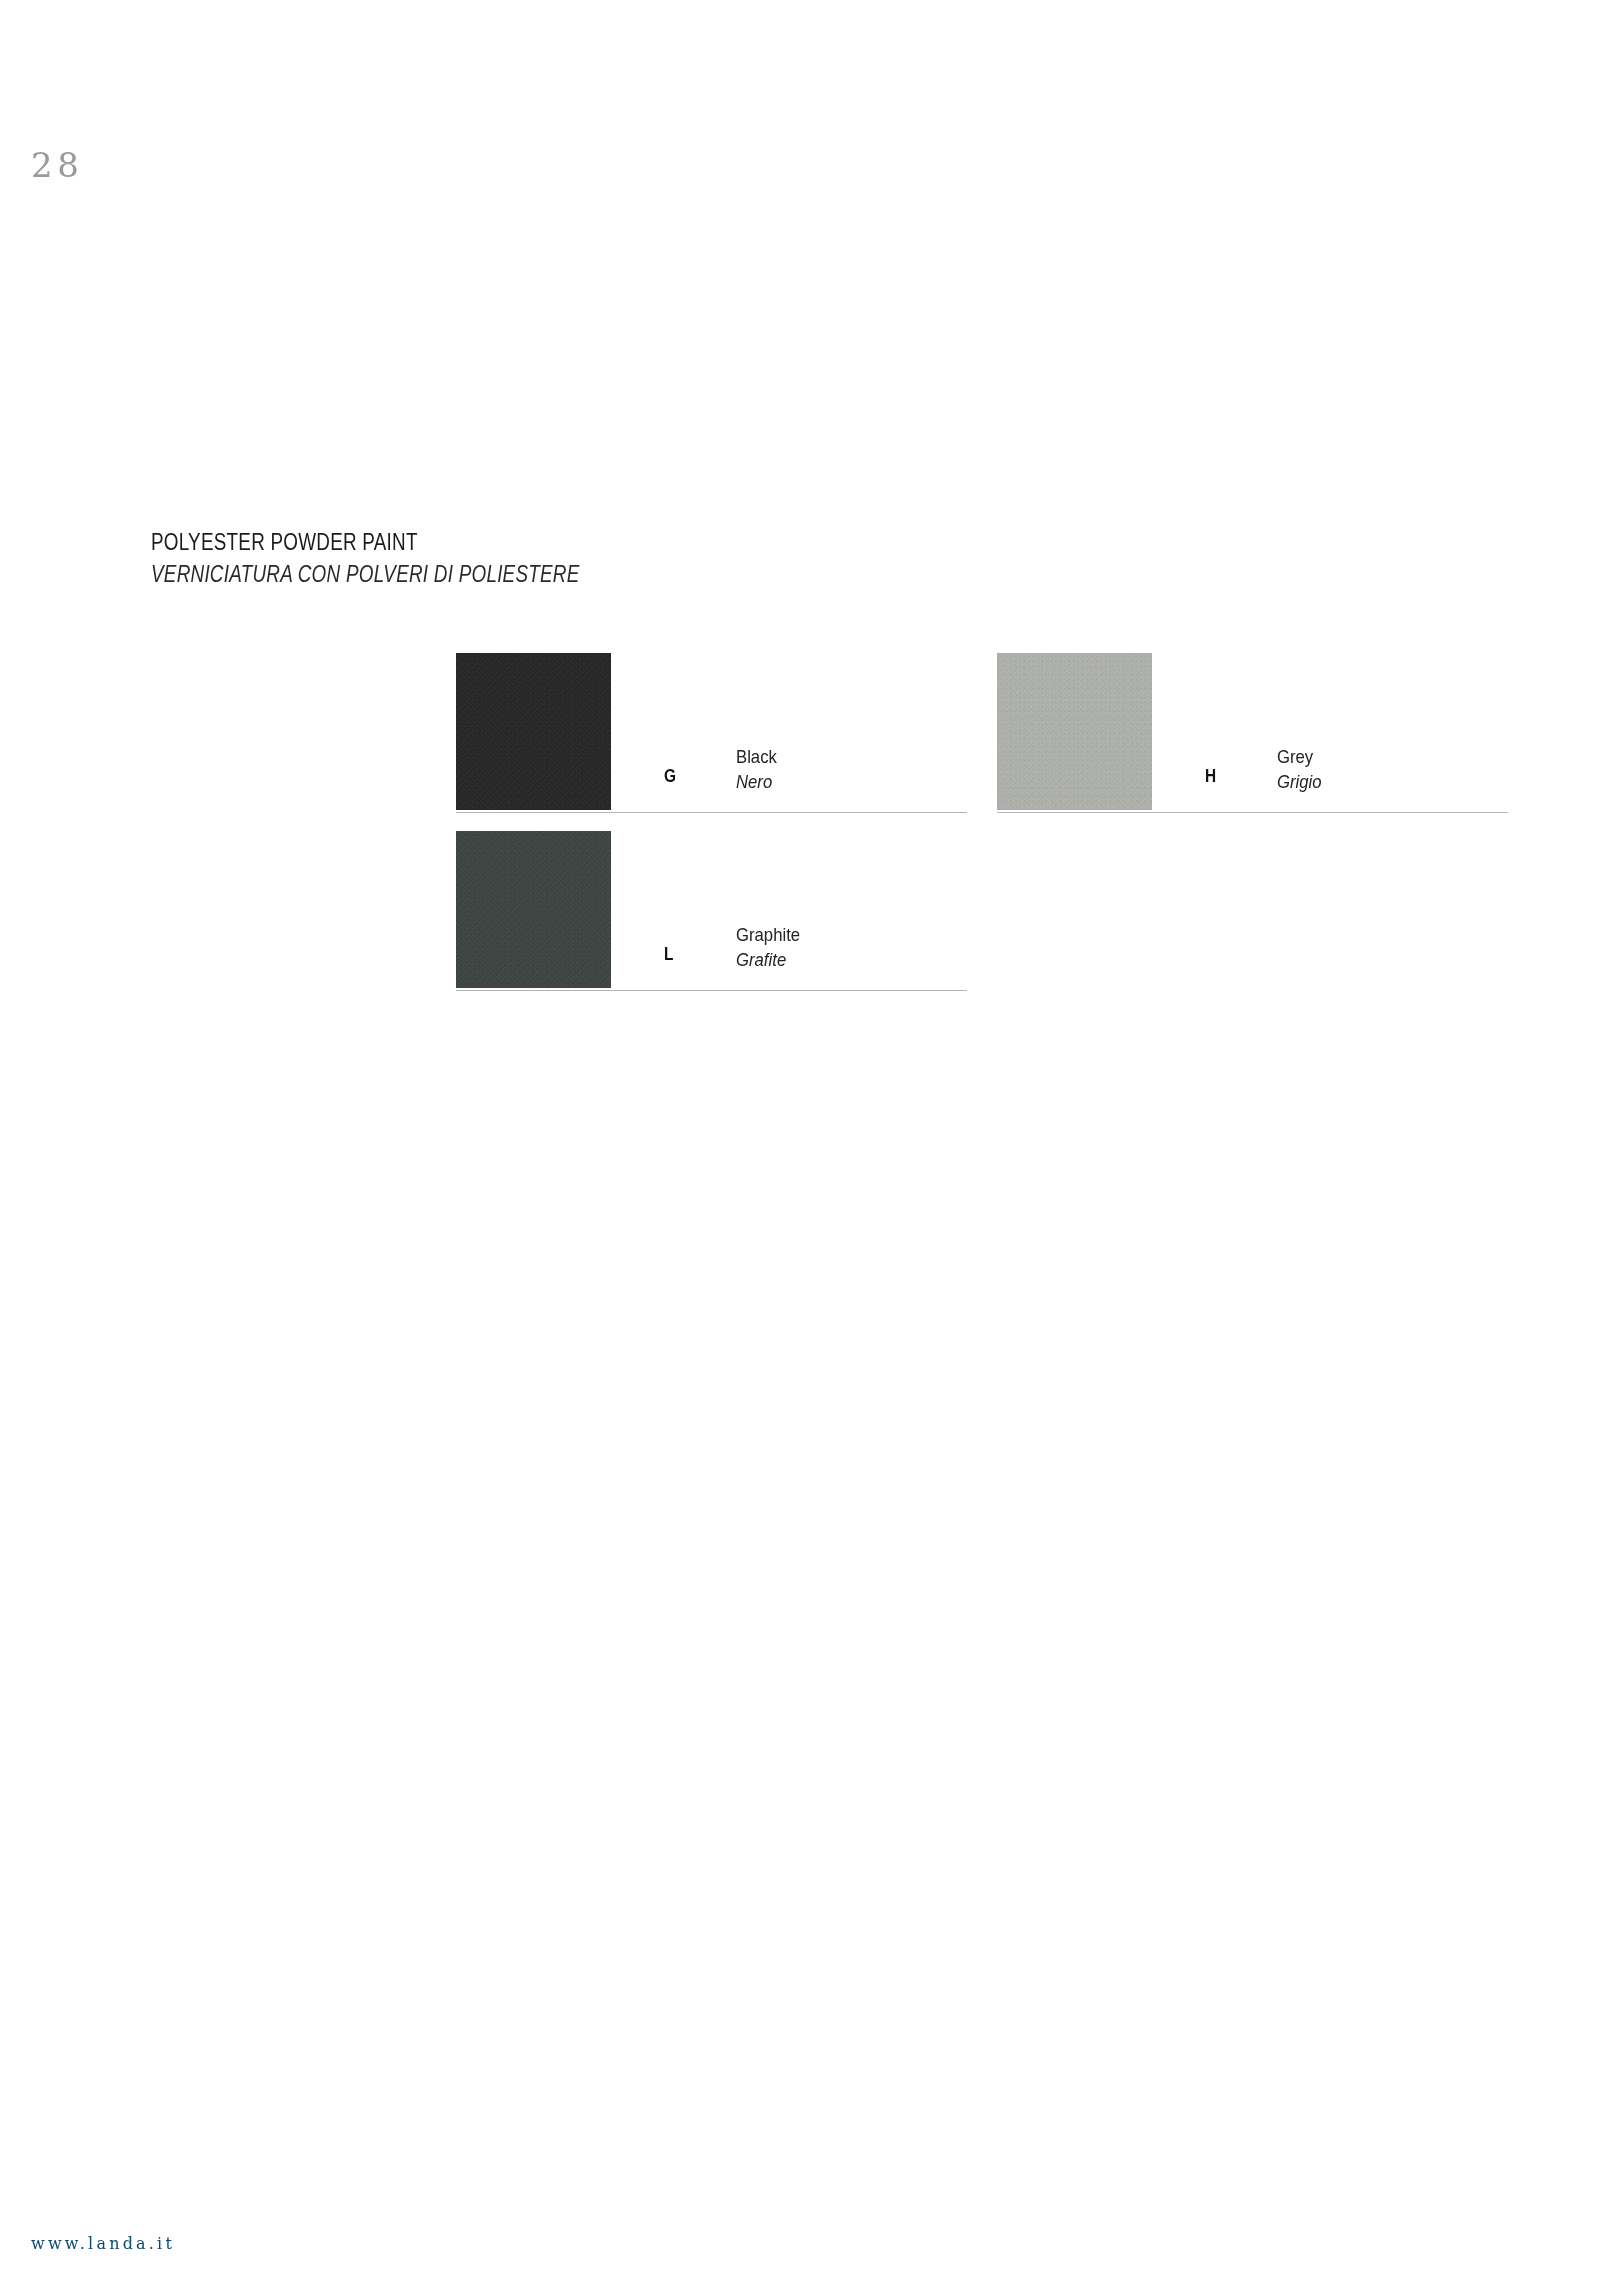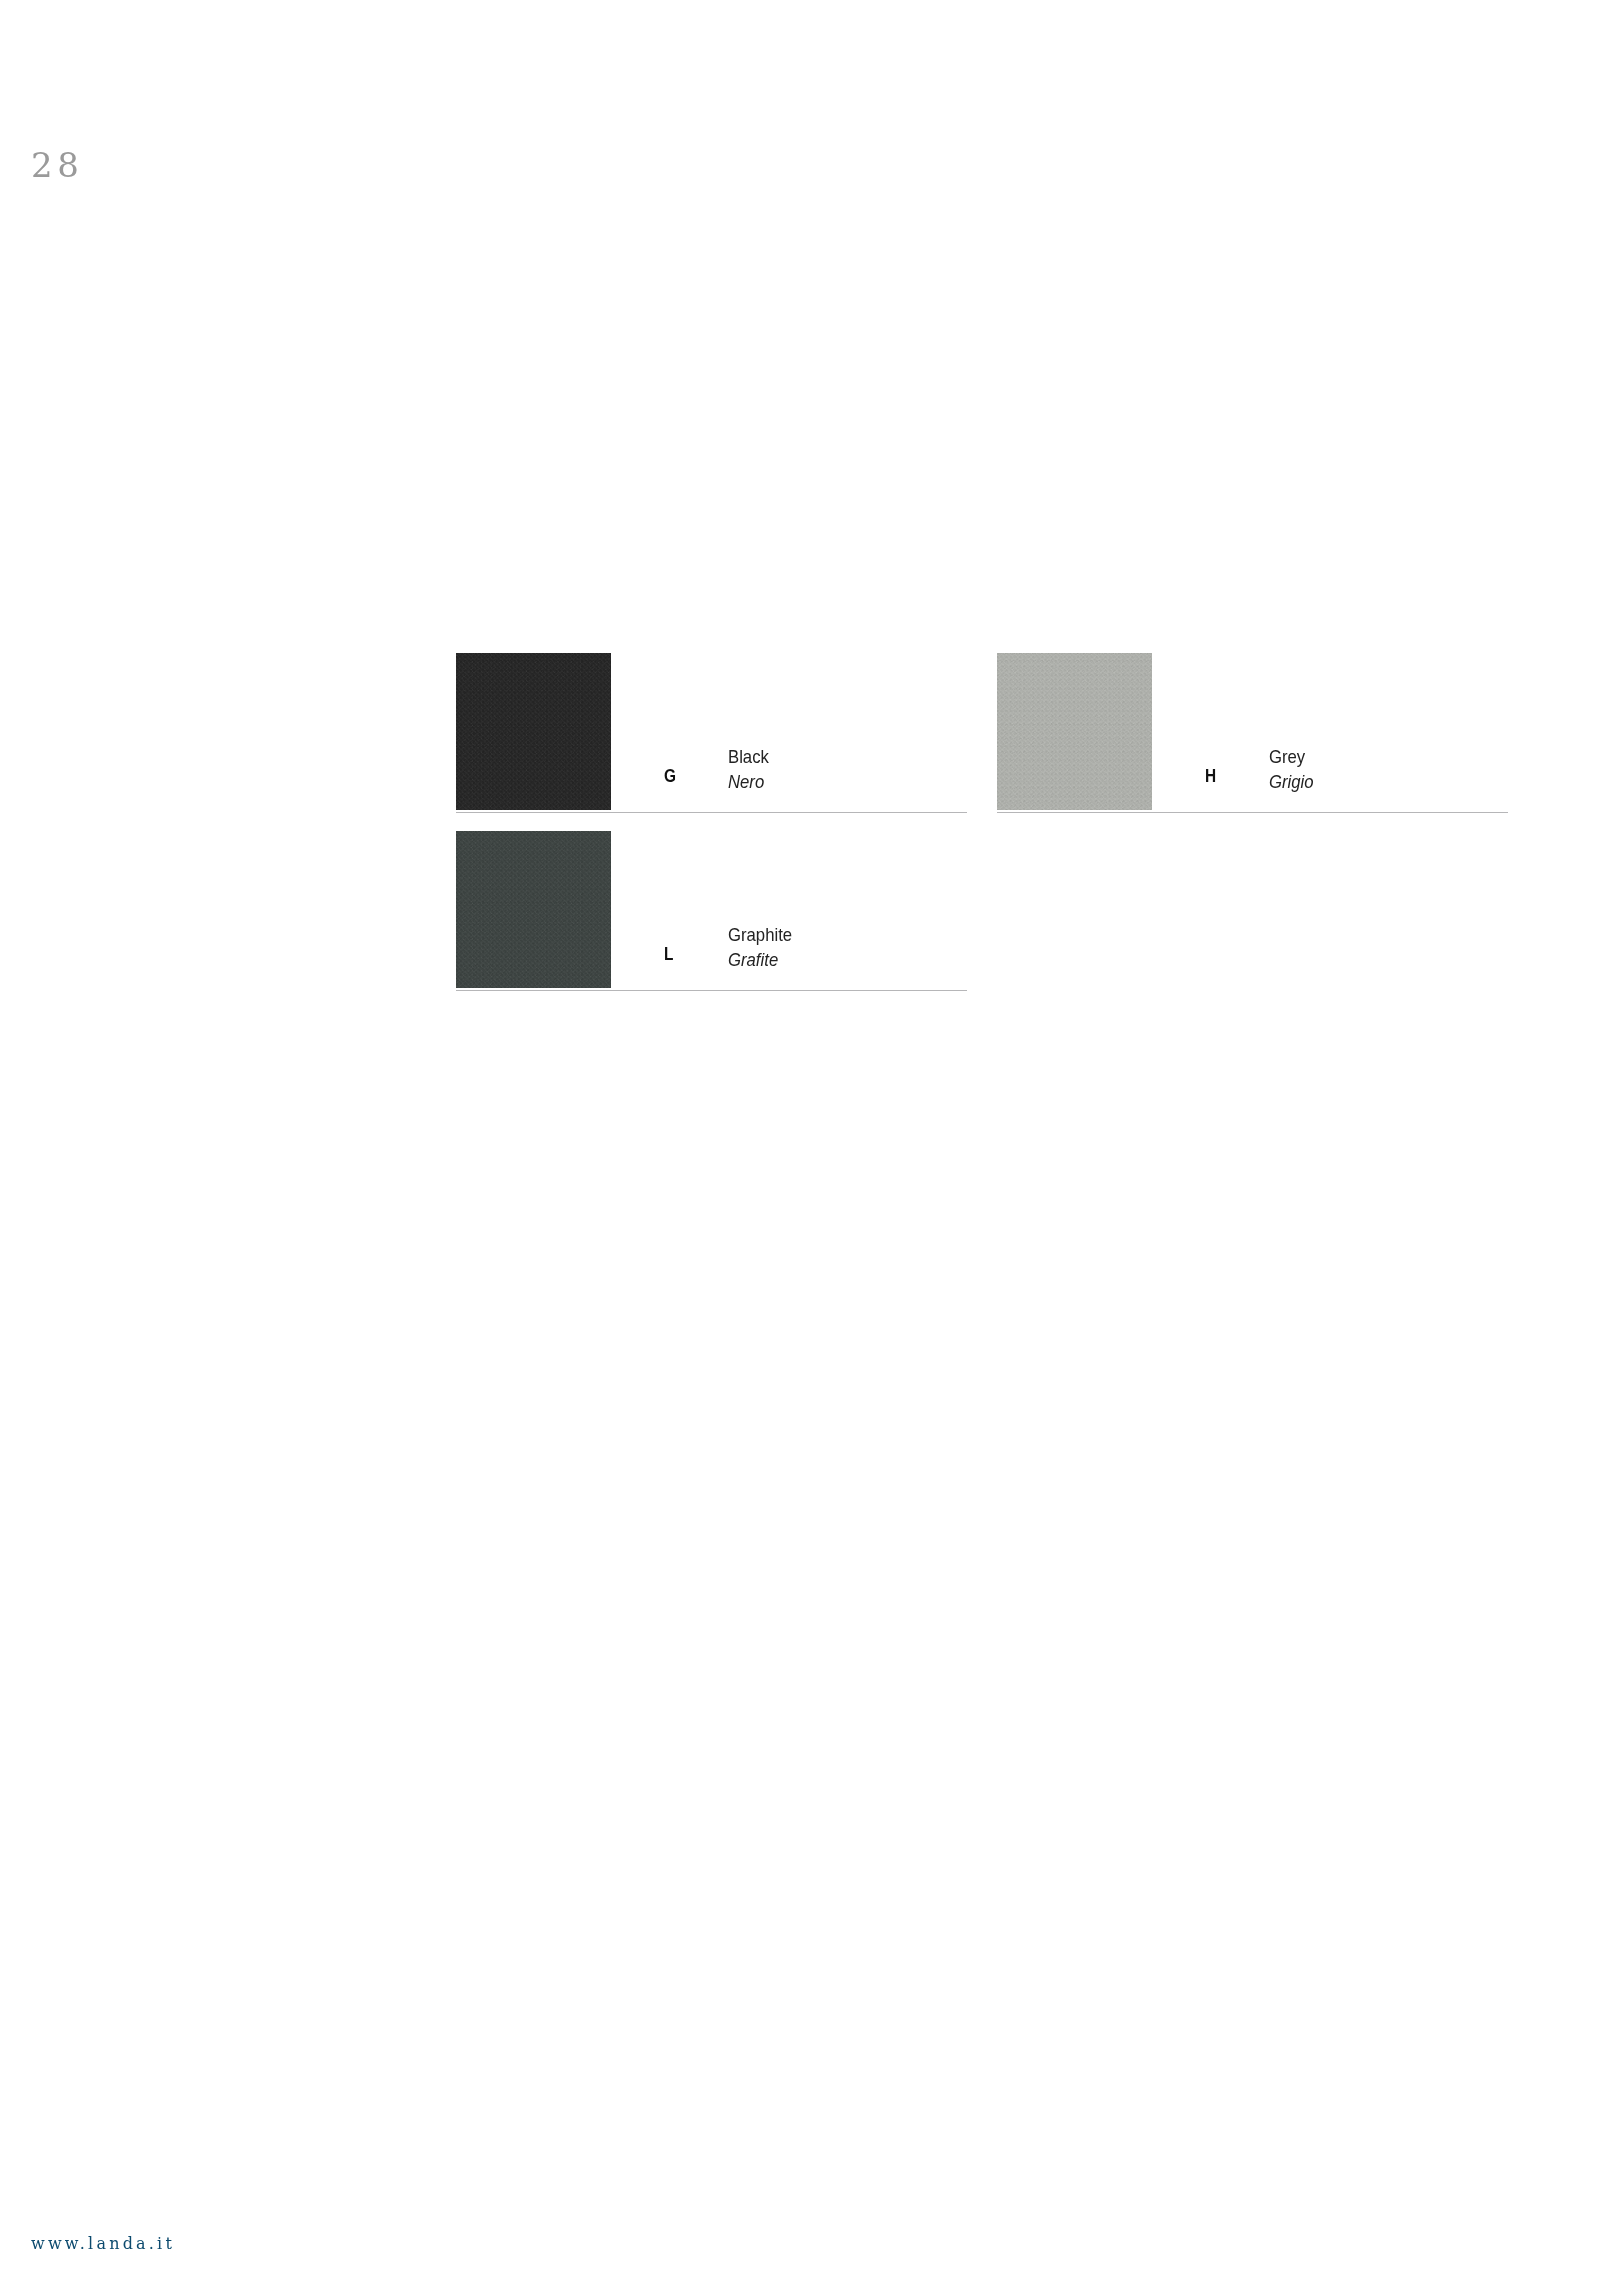--- a/index.html
+++ b/index.html
@@ -135,21 +135,21 @@
     font-weight: 700;
     color: #111111;
     line-height: 1;
     white-space: nowrap;
     transform: scaleX(0.88);
     transform-origin: left top;
   }
 
   .swatch-names {
     position: absolute;
-    left: 272px;
+    left: 280px;
     top: 91px;
     white-space: nowrap;
   }
 
   .swatch-name-en {
     font-family: "Liberation Sans", sans-serif;
     font-size: 19px;
     font-weight: 400;
     color: #232323;
     line-height: 1.34;
@@ -193,20 +193,24 @@
   }
 </style>
 </head>
 <body>
 
 <div class="page" style="background-color: rgb(255, 255, 255);">
 
   <div class="page-number" style="color: rgb(154, 154, 154);">28</div>
 
 
+  <div class="section-head">
+    <div class="section-title-en">POLYESTER POWDER PAINT</div>
+    <div class="section-title-it">VERNICIATURA CON POLVERI DI POLIESTERE</div>
+  </div>
 
   <div class="swatch-grid">
 
     <div class="swatch-row col-left r0">
       <div class="swatch-chip" style="background-color: rgb(38, 38, 38);">
         <div class="tex"></div>
       </div>
       <div class="swatch-meta">
         <div class="swatch-code">G</div>
         <div class="swatch-names">

